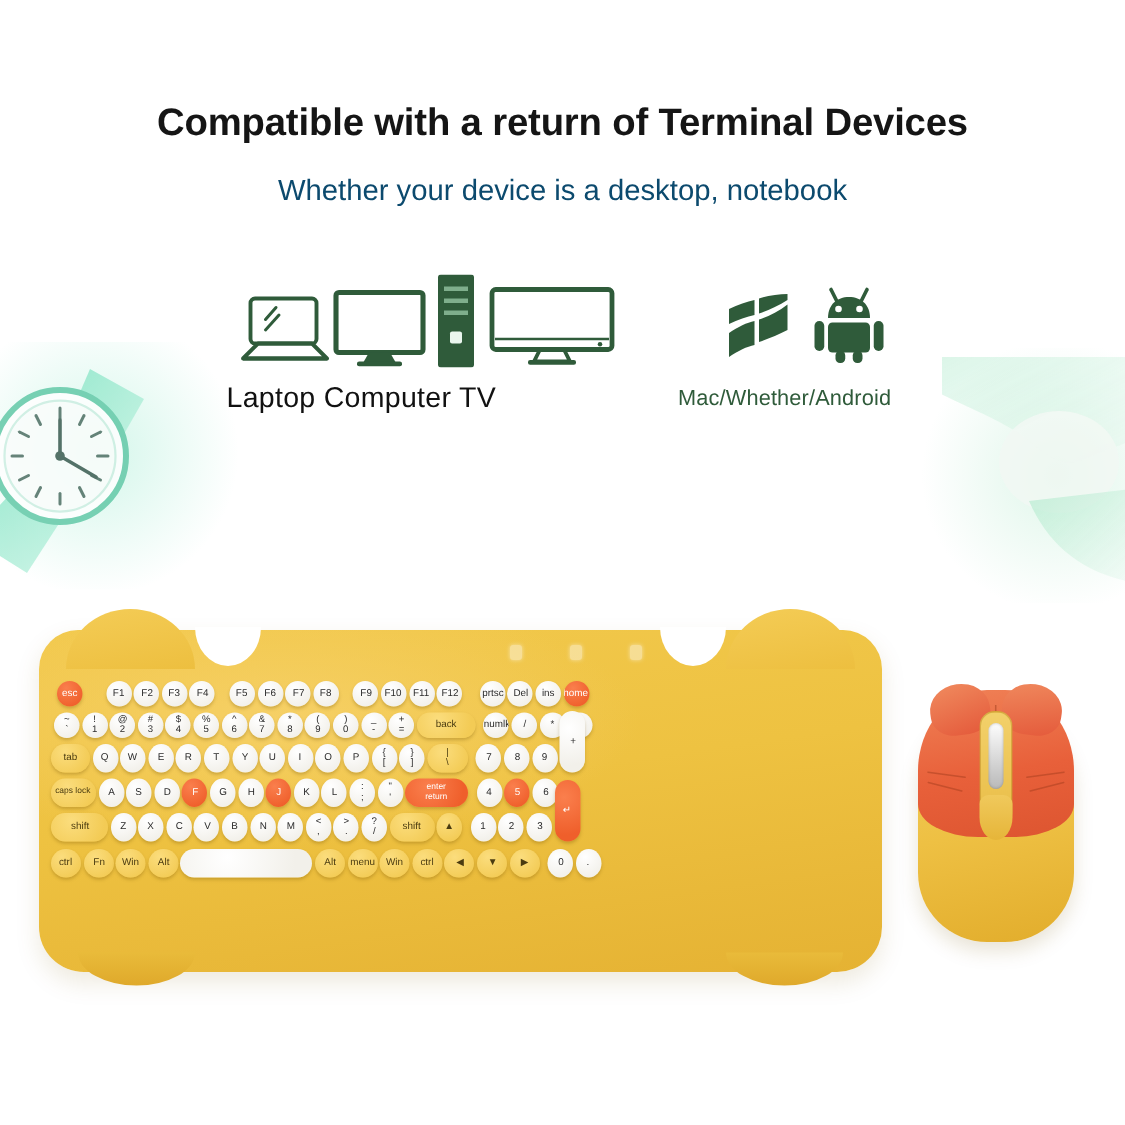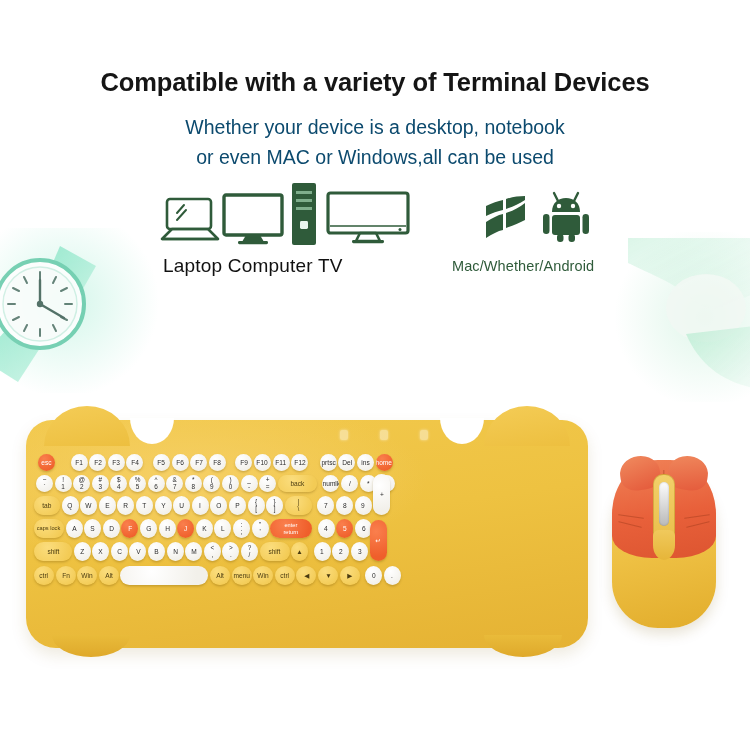--- a/index.html
+++ b/index.html
@@ -45,21 +45,21 @@
   .sub1{top:116px;}
   .sub2{top:146px;}
 
   
   .iconrow{position:absolute;left:160px;top:183px;width:250px;height:62px;}
   .icn{position:absolute;bottom:0;}
   .oslogos{position:absolute;left:482px;top:186px;width:110px;height:56px;}
   .oslogo{position:absolute;bottom:0;}
 
   .cap{position:absolute;font-size:19px;color:#111;white-space:nowrap;}
-  .cap-devices{left:163px;top:255px;letter-spacing:.2px;}
+  .cap-devices{left:151px;top:255px;letter-spacing:.2px;}
   .cap-os{left:452px;top:258px;font-size:14.5px;color:#2f5b3a;letter-spacing:.1px;}
 
   
   .kb{
     position:absolute;left:26px;top:420px;width:562px;height:228px;
   }
   .kb-body{
     position:absolute;inset:0;
     background:
       radial-gradient(ellipse 70% 60% at 28% 26%, #f6d066 0%, rgba(246,208,102,0) 62%),
@@ -204,23 +204,22 @@
       <linearGradient id="blobG" x1="0" y1="0" x2="1" y2="1">
         <stop offset="0%" stop-color="#9fe6c2" stop-opacity=".85"></stop>
         <stop offset="100%" stop-color="#d9f4e6" stop-opacity=".5"></stop>
       </linearGradient>
     </defs>
     <path d="M-10 20 C26 38 44 44 58 56 C70 66 78 72 90 70 L126 56 L126 0 L-10 0 Z" fill="url(#blobG)" opacity=".55"></path>
     <ellipse cx="78" cy="70" rx="40" ry="34" fill="#f2f8f3" opacity=".95"></ellipse>
     <path d="M58 96 C72 128 96 144 126 150 L126 88 Z" fill="url(#blobG)" opacity=".75"></path>
   </svg>
 
-  <div class="headline">Compatible with a variety of Terminal Devices</div>
+  <div class="headline">Compatible with a return of Terminal Devices</div>
   <div class="sub sub1">Whether your device is a desktop, notebook</div>
-  <div class="sub sub2">or even MAC or Windows,all can be used</div>
 
   <div class="iconrow">
     <svg class="icn" style="left:0;width:60px;height:50px" viewBox="0 0 60 50">
       <rect x="7" y="4" width="44" height="30" rx="3" fill="none" stroke="#2f5b3a" stroke-width="2.6"></rect>
       <g stroke="#2f5b3a" stroke-width="2" stroke-linecap="round">
         <line x1="17" y1="18" x2="24" y2="10"></line>
           <line x1="17" y1="25" x2="26" y2="15"></line>
       </g>
       <path d="M2 44 L12 34 L48 34 L58 44 Z" fill="none" stroke="#2f5b3a" stroke-width="2.6" stroke-linejoin="round"></path>
       <line x1="2" y1="44" x2="58" y2="44" stroke="#2f5b3a" stroke-width="2.6"></line>

